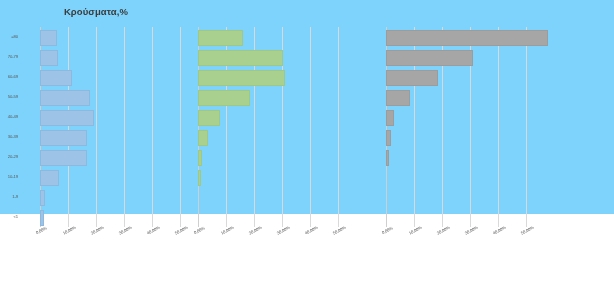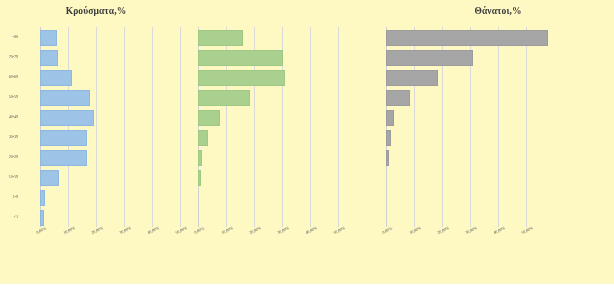--- a/index.html
+++ b/index.html
@@ -9,23 +9,22 @@
   body {
     width: 614px;
     height: 298px;
     background: #ffffff;
     font-family: "Liberation Sans", sans-serif;
     overflow: hidden;
   }
   #dashboard {
     position: relative;
     width: 614px;
-    height: 284px;
-    background: #fef9c3;
-    font-family: Liberation Serif, serif;
+    height: 214px;
+    background: #7dd3fc;
   }
   .panel {
     position: absolute;
     top: 0;
     height: 250px;
   }
   .panel-title {
     position: absolute;
     top: 6px;
     left: 0;
@@ -239,21 +238,20 @@
       <div class="tick-labels">
         <div class="tick-label" style="left: 6px;">0,00%</div>
         <div class="tick-label" style="left: 34px;">10,00%</div>
         <div class="tick-label" style="left: 62px;">20,00%</div>
         <div class="tick-label" style="left: 90px;">30,00%</div>
         <div class="tick-label" style="left: 118px;">40,00%</div>
         <div class="tick-label" style="left: 146px;">50,00%</div>
       </div>
     </div>
     <div class="panel" style="left: 382px; width: 232px;">
-      <div class="panel-title">Θάνατοι,%</div>
       <div class="plot">
         <div class="gridlines">
           <div class="gridline axis" style="left: 4px;"></div>
           <div class="gridline" style="left: 32px;"></div>
           <div class="gridline" style="left: 60px;"></div>
           <div class="gridline" style="left: 88px;"></div>
           <div class="gridline" style="left: 116px;"></div>
           <div class="gridline" style="left: 144px;"></div>
         </div>
         <div class="bars">

